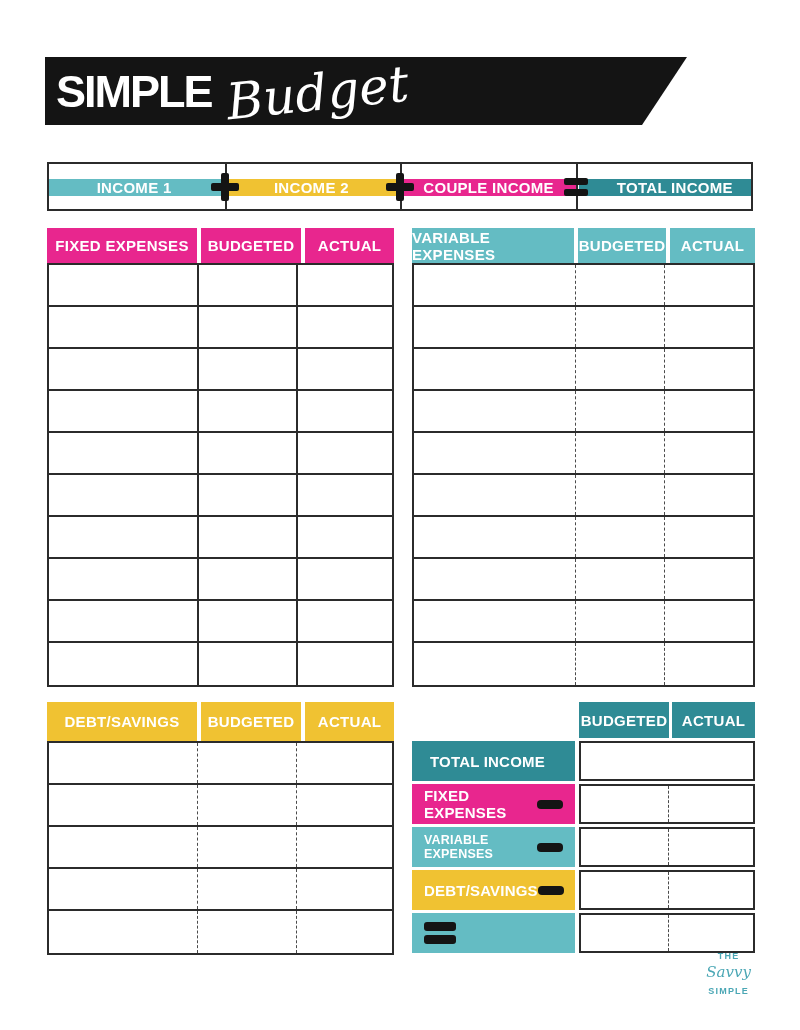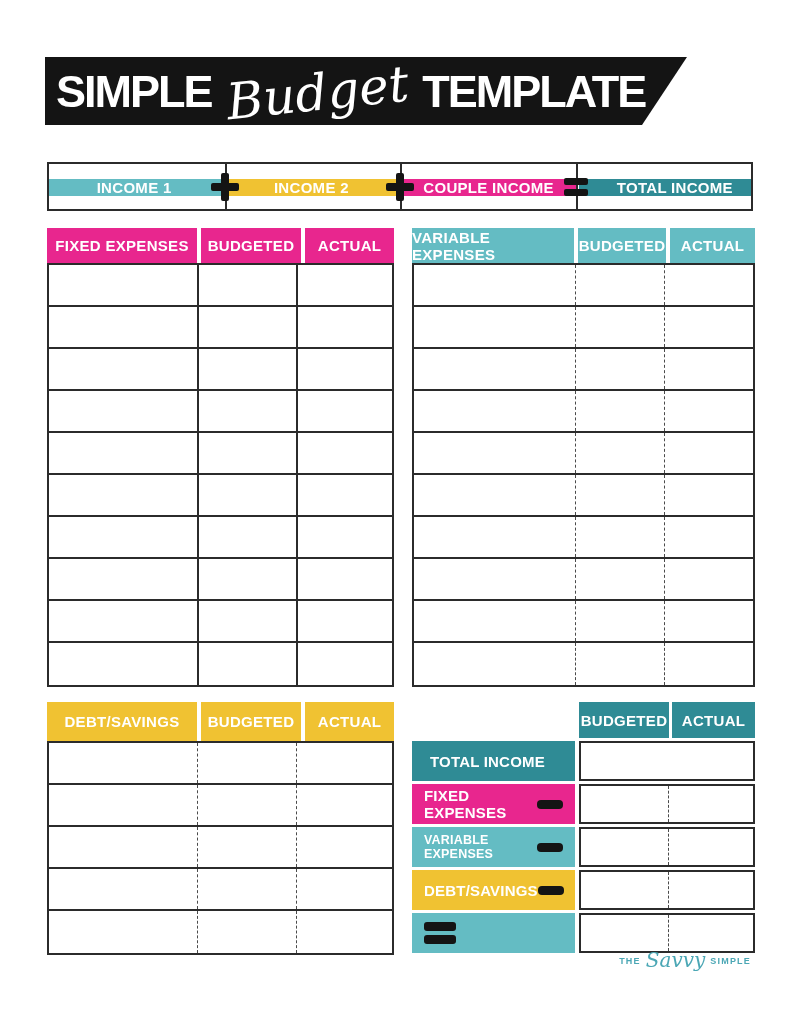--- a/index.html
+++ b/index.html
@@ -95,34 +95,33 @@
   .equals-bar { display:inline-block; position:relative; width:32px; height:9px;
     background:var(--ink); border-radius:3px; flex:none; top:-7px;
     box-shadow:0 13px 0 var(--ink); }
 
   
   .bg-teal { background:var(--teal); } .bg-yellow { background:var(--yellow); }
   .bg-pink { background:var(--pink); } .bg-darkteal { background:var(--darkteal);padding-left:18px; }
 
   
   .logo { position:absolute; right:49px; top:951px; display:flex; align-items:center;
-    gap:5px; color:var(--logo); }
+    gap:5px; color:var(--logo);flex-direction:column; }
   .logo .caps { font-size:9px; font-weight:700; letter-spacing:1.2px; }
-  .logo .scr { font-family:"DejaVu Serif", serif; font-style:italic; font-size:20px;
+  .logo .scr { font-family:"DejaVu Serif", serif; font-style:italic; font-size:15px;
     line-height:1; position:relative; top:-1px; }
 </style>
 </head>
 <body>
 
 <div class="page" style="--pink: #E8268E; --yellow: #F0C232; --teal: #64BCC3; --darkteal: #2F8B95; --line: #2B2B2B; --logo: #4BA7B5;">
 
   <div class="banner" style="background: rgb(20, 20, 20);">
     <span class="word">SIMPLE</span>
     <span class="script">Budget</span>
-    <span class="word">TEMPLATE</span>
   </div>
 
   <div class="income">
     <div class="income-head">
       <div class="income-hcell bg-teal">INCOME 1</div>
       <div class="income-hcell bg-yellow">INCOME 2</div>
       <div class="income-hcell bg-pink">COUPLE INCOME</div>
       <div class="income-hcell bg-darkteal">TOTAL INCOME</div>
     </div>
     <div class="income-body">

